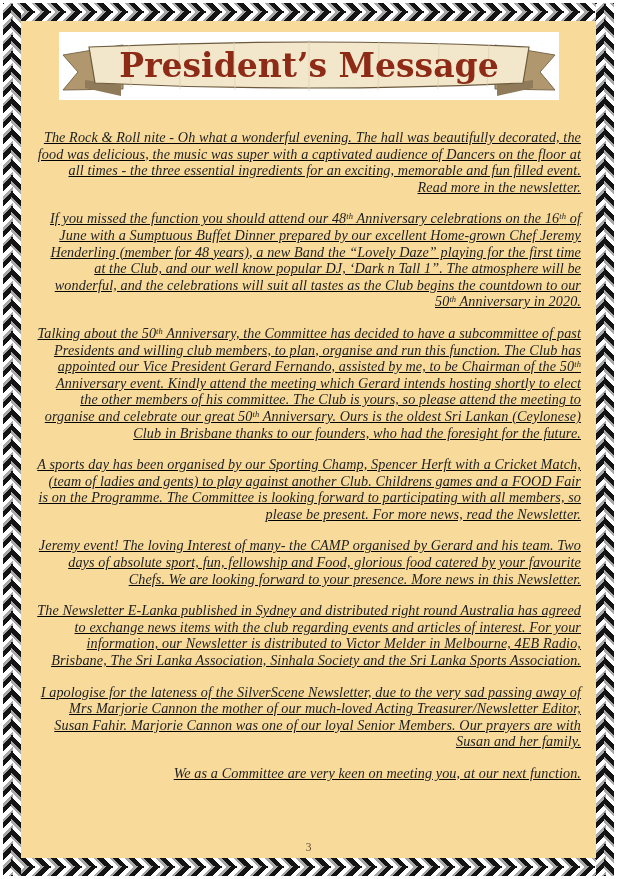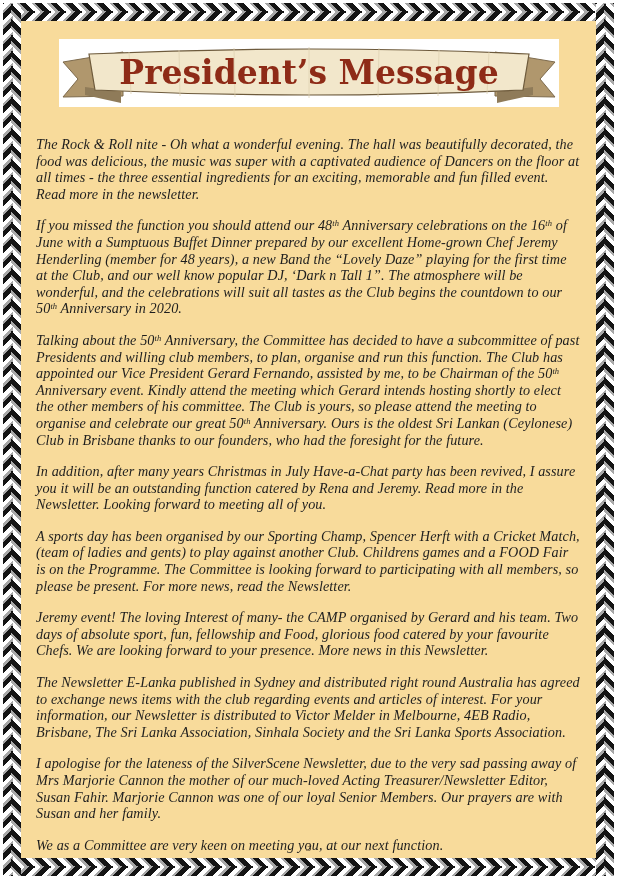--- a/index.html
+++ b/index.html
@@ -27,38 +27,40 @@
     background:repeating-linear-gradient(45deg,#a8a8a8 0 2.5px,#141414 2.5px 7px,rgba(0,0,0,0) 7px 11px); }
   .zz-top    { top:3px; left:3px; right:3px; height:18px; }
   .zz-bottom { bottom:3px; left:3px; right:3px; height:18px; }
   .zz-left   { top:3px; bottom:3px; left:3px; width:18px; }
   .zz-right  { top:3px; bottom:3px; right:3px; width:18px; }
 
   
   .content {
     position:absolute; inset:21px;
     background:var(--page_bg,#f8db9b);
-    padding:17px 15px 0 15px;
+    padding:10px 15px 0 15px;
     box-sizing:border-box;
     overflow:hidden;
+    text-decoration:underline;
   }
   .banner {
     width:500px; height:68px;
     margin:1px auto 0 auto;
     background:#ffffff;
   }
   .banner svg { display:block; }
 
   .body-text {
     margin-top:29px;
     font-style:italic;
     font-size:14.2px;
     line-height:16.6px;
     letter-spacing:.1px;
     color:var(--body_text,#1e1e1e);
+    text-align:right;
   }
   .body-text p { margin:0 0 15px 0; }
   .body-text sup { font-size:.6em; line-height:0; vertical-align:.45em; }
   .page-number {
     position:absolute; left:0; right:0; bottom:5px;
     text-align:center;
     font-style:normal;
     font-size:11.5px;
     color:#5a4a33;
   }
@@ -97,21 +99,20 @@
         </g>
 
         <text x="250" y="45" text-anchor="middle" font-family="DejaVu Serif, serif" font-size="33" font-weight="bold" style="fill:var(--banner_text,#8e2b17)">President’s Message</text>
       </svg>
     </div>
 
     <div class="body-text">
       <p>The Rock &amp; Roll nite - Oh what a wonderful evening. The hall was beautifully decorated, the food was delicious, the music was super with a captivated audience of Dancers on the floor at all times - the three essential ingredients for an exciting, memorable and fun filled event. Read more in the newsletter.</p>
       <p>If you missed the function you should attend our 48<sup>th</sup> Anniversary celebrations on the 16<sup>th</sup> of June with a Sumptuous Buffet Dinner prepared by our excellent Home-grown Chef Jeremy Henderling (member for 48 years), a new Band the “Lovely Daze” playing for the first time at the Club, and our well know popular DJ, ‘Dark n Tall 1”. The atmosphere will be wonderful, and the celebrations will suit all tastes as the Club begins the countdown to our 50<sup>th</sup> Anniversary in 2020.</p>
       <p>Talking about the 50<sup>th</sup> Anniversary, the Committee has decided to have a subcommittee of past Presidents and willing club members, to plan, organise and run this function. The Club has appointed our Vice President Gerard Fernando, assisted by me, to be Chairman of the 50<sup>th</sup> Anniversary event. Kindly attend the meeting which Gerard intends hosting shortly to elect the other members of his committee. The Club is yours, so please attend the meeting to organise and celebrate our great 50<sup>th</sup> Anniversary. Ours is the oldest Sri Lankan (Ceylonese) Club in Brisbane thanks to our founders, who had the foresight for the future.</p>
-      <p>In addition, after many years Christmas in July Have-a-Chat party has been revived, I assure you it will be an outstanding function catered by Rena and Jeremy. Read more in the Newsletter. Looking forward to meeting all of you.</p>
       <p>A sports day has been organised by our Sporting Champ, Spencer Herft with a Cricket Match, (team of ladies and gents) to play against another Club. Childrens games and a FOOD Fair is on the Programme. The Committee is looking forward to participating with all members, so please be present. For more news, read the Newsletter.</p>
       <p>Jeremy event! The loving Interest of many- the CAMP organised by Gerard and his team. Two days of absolute sport, fun, fellowship and Food, glorious food catered by your favourite Chefs. We are looking forward to your presence. More news in this Newsletter.</p>
       <p>The Newsletter E-Lanka published in Sydney and distributed right round Australia has agreed to exchange news items with the club regarding events and articles of interest. For your information, our Newsletter is distributed to Victor Melder in Melbourne, 4EB Radio, Brisbane, The Sri Lanka Association, Sinhala Society and the Sri Lanka Sports Association.</p>
       <p>I apologise for the lateness of the SilverScene Newsletter, due to the very sad passing away of<br>Mrs Marjorie Cannon the mother of our much-loved Acting Treasurer/Newsletter Editor, Susan Fahir. Marjorie Cannon was one of our loyal Senior Members. Our prayers are with Susan and her family.</p>
       <p>We as a Committee are very keen on meeting you, at our next function.</p>
 
     </div>
 
     <div class="page-number">3</div>
   </div>

